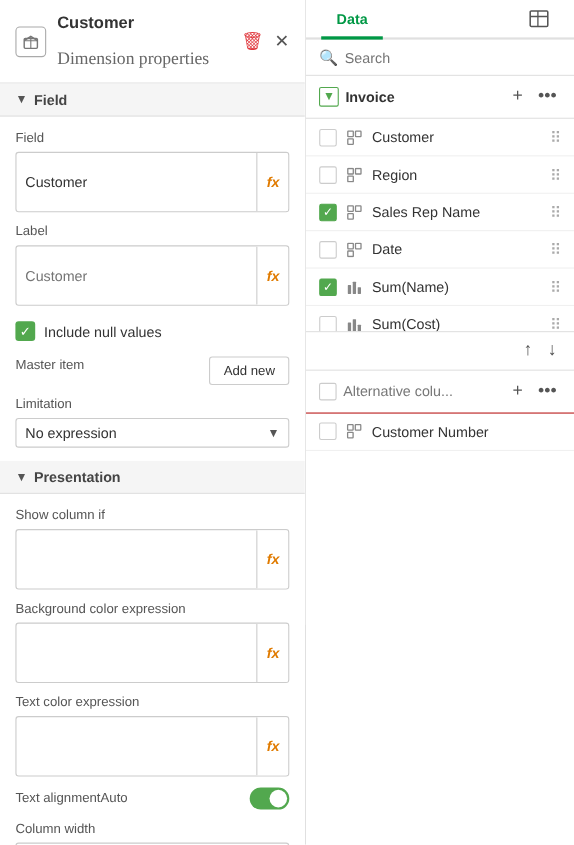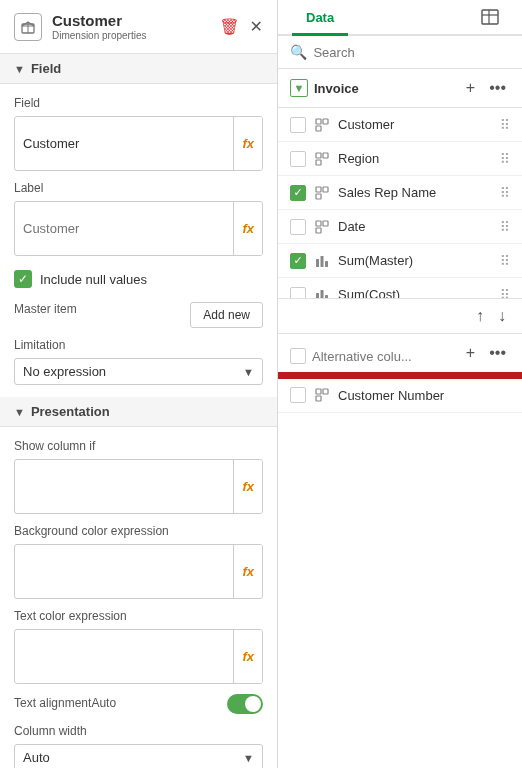--- a/index.html
+++ b/index.html
@@ -28,21 +28,21 @@
       width: 28px; height: 28px;
       border: 1.5px solid #aaa;
       border-radius: 4px;
       display: flex; align-items: center; justify-content: center;
       color: #555;
       font-size: 14px;
       flex-shrink: 0;
     }
     .header-text { flex: 1; }
     .header-title { font-size: 15px; font-weight: 600; color: #333; }
-    .header-subtitle { font-size: 10px; color: #666; margin-top: 1px; }
+    .header-subtitle { font-size: 16px; color: #666; margin-top: 16px; font-family: Liberation Serif, serif; }
     .header-actions { display: flex; gap: 10px; align-items: center; }
     .header-trash { color: #e0393e; font-size: 16px; cursor: pointer; }
     .header-close { color: #555; font-size: 16px; cursor: pointer; }
 
     
     .section-toggle {
       display: flex;
       align-items: center;
       background: #f5f5f5;
       padding: 7px 14px;
@@ -264,24 +264,24 @@
       padding: 6px 14px;
       gap: 10px;
       border-top: 1px solid #e0e0e0;
       border-bottom: 1px solid #e0e0e0;
     }
     .arrow-btn { color: #555; font-size: 16px; cursor: pointer; padding: 2px; }
 
     
     .alt-columns-header {
       display: flex;
-      align-items: flex-end;
+      align-items: center;
       padding: 8px 12px;
       gap: 6px;
-      border-bottom: 7px solid #b91c1c;
+      border-bottom: 1px solid #b91c1c;
     }
     .alt-checkbox {
       width: 16px; height: 16px;
       border: 1.5px solid #ccc;
       border-radius: 2px;
       flex-shrink: 0;
     }
     .alt-title { flex: 1; font-size: 13px; color: #777; }
 
     .form-group { display: flex; flex-direction: column; gap: 3px; }
@@ -489,21 +489,21 @@
 
     <div class="data-row">
       <div class="data-checkbox checked"></div>
       <div class="data-type-icon">
         <svg width="14" height="14" viewBox="0 0 14 14">
             <rect x="1" y="5" width="3" height="8" rx="0.5" fill="#888"></rect>
             <rect x="5.5" y="2" width="3" height="11" rx="0.5" fill="#888"></rect>
             <rect x="10" y="7" width="3" height="6" rx="0.5" fill="#888"></rect>
           </svg>
       </div>
-      <span class="data-label">Sum(Master)</span>
+      <span class="data-label">Sum(Name)</span>
       <span class="drag-handle">⠿</span>
     </div>
 
     <div class="data-row">
       <div class="data-checkbox"></div>
       <div class="data-type-icon">
         <svg width="14" height="14" viewBox="0 0 14 14">
             <rect x="1" y="5" width="3" height="8" rx="0.5" fill="#888"></rect>
             <rect x="5.5" y="2" width="3" height="11" rx="0.5" fill="#888"></rect>
             <rect x="10" y="7" width="3" height="6" rx="0.5" fill="#888"></rect>

